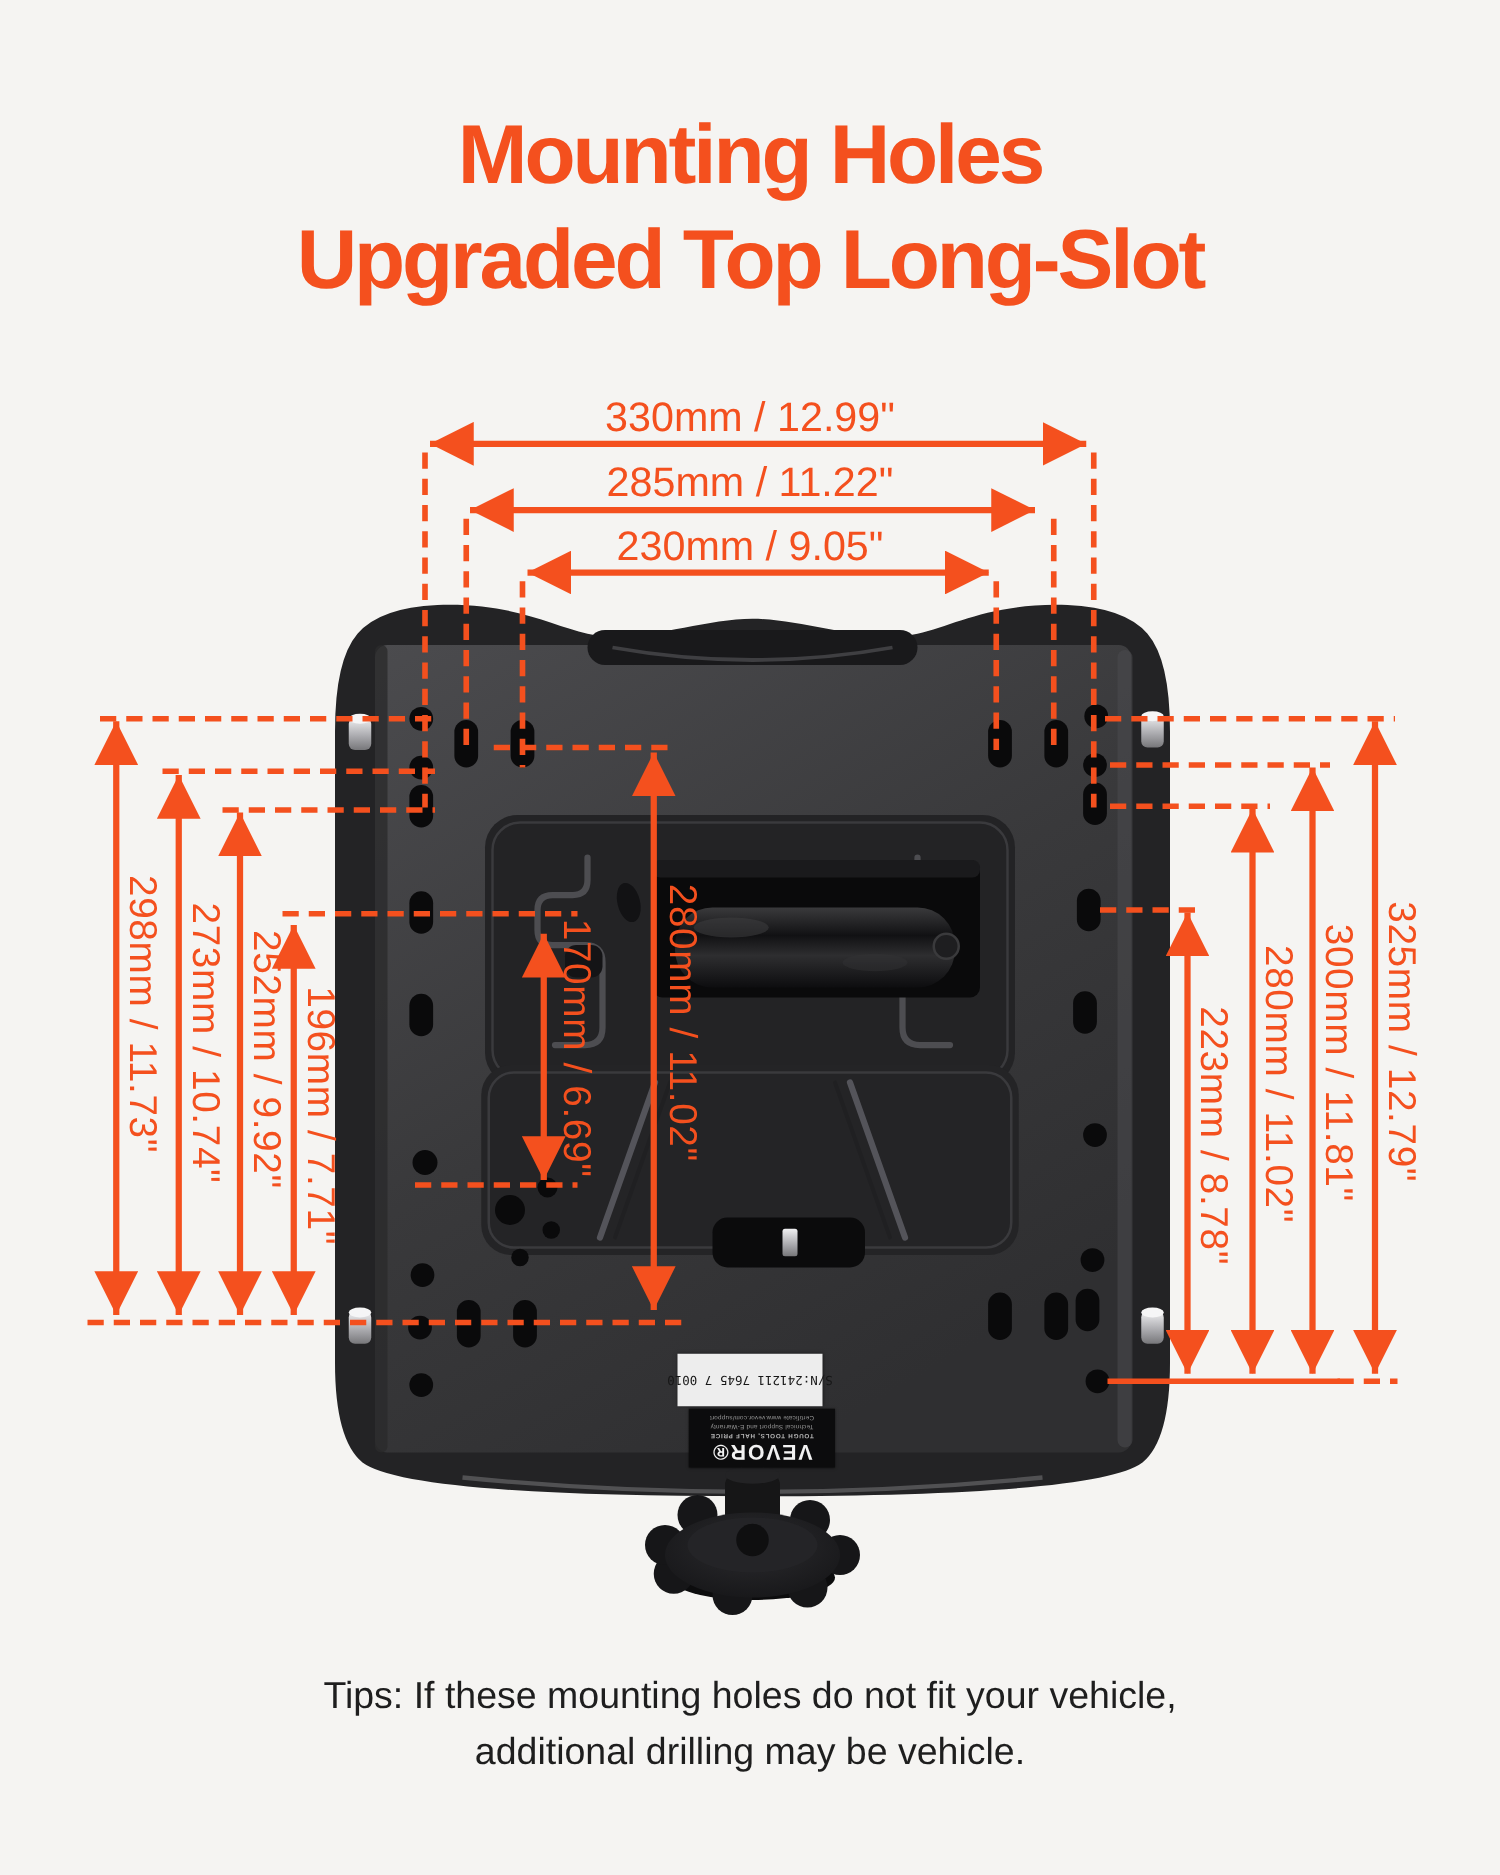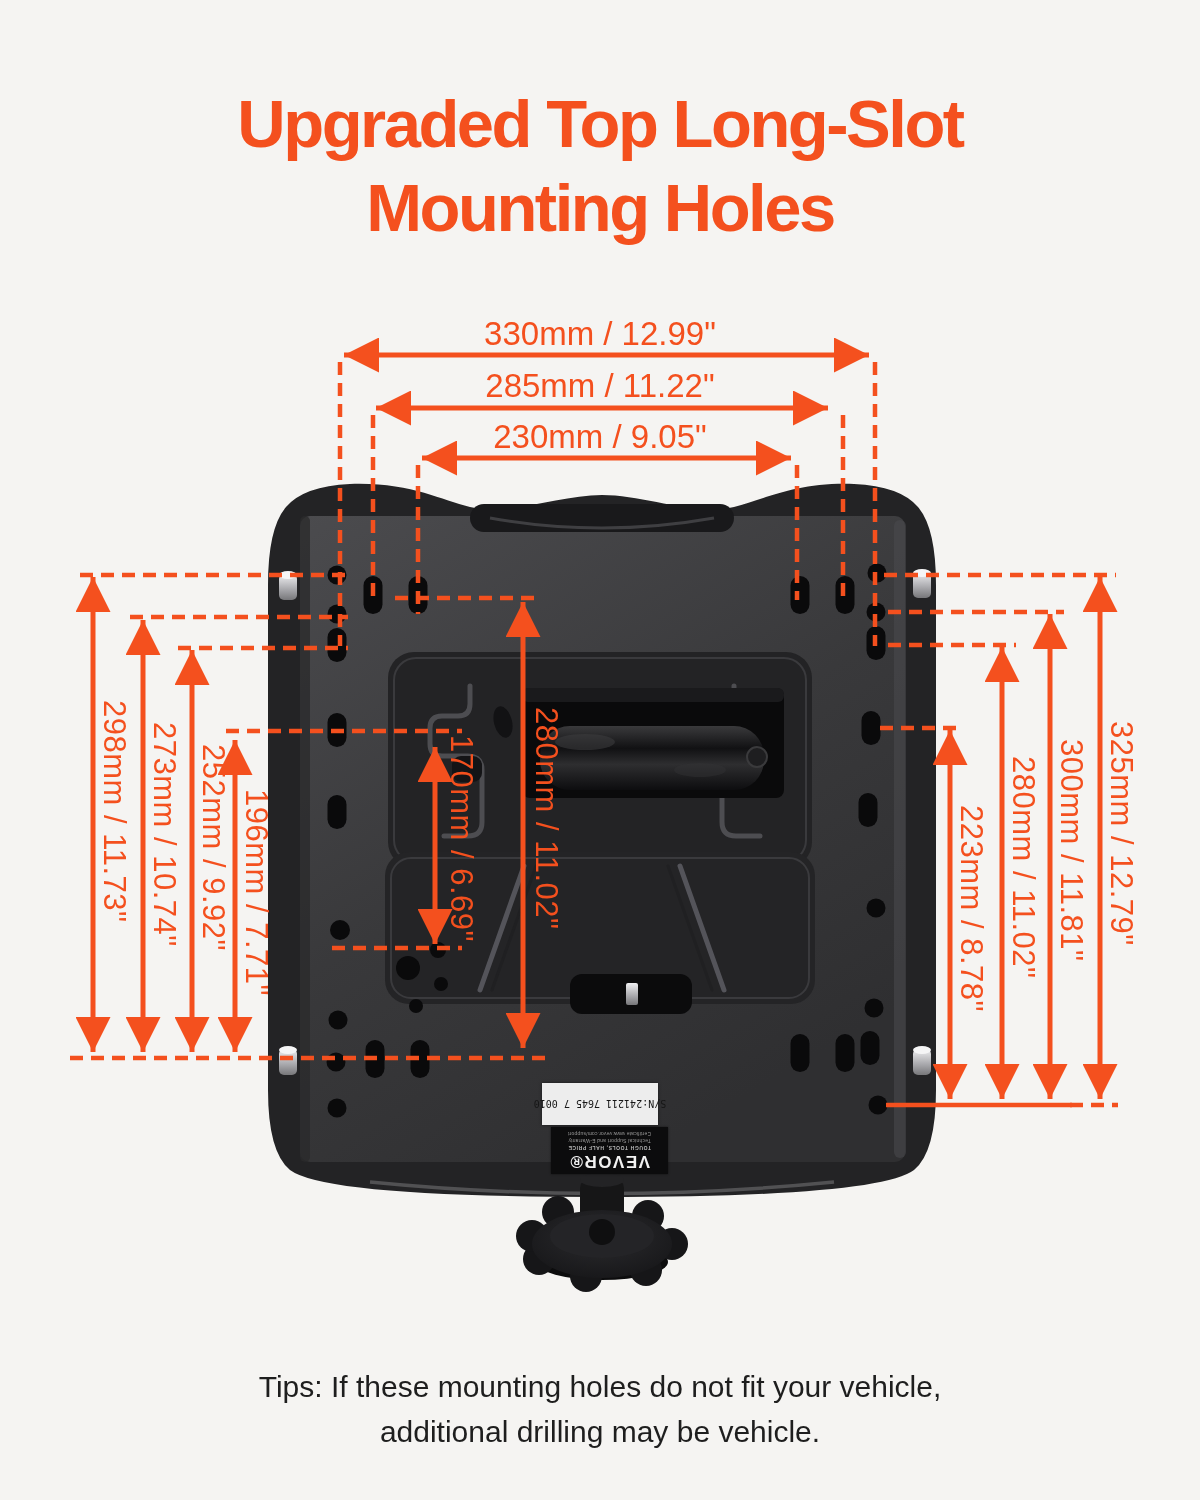--- a/index.html
+++ b/index.html
@@ -24,21 +24,21 @@
   .dim-top{
     position:absolute;width:600px;left:300px;text-align:center;
     color:var(--accent);font-size:33px;font-weight:500;white-space:nowrap;
   }
   .dim-vert{
     position:absolute;color:var(--accent);font-size:31px;font-weight:500;
     writing-mode:vertical-rl;text-orientation:mixed;white-space:nowrap;
     letter-spacing:0.5px;
   }
   .tips{
-    position:absolute;left:0;top:1364px;width:1200px;text-align:center;
+    position:absolute;left:0;top:1334px;width:1200px;text-align:center;
     color:var(--tips-text);font-size:30px;line-height:45px;font-weight:400;
   }
   .sn-label{
     position:absolute;left:542px;top:1083px;width:116px;height:42px;
     background:#EDEDED;transform:rotate(180deg);
     display:flex;align-items:center;justify-content:center;
     box-shadow:0 0 3px rgba(0,0,0,.55);
   }
   .sn-label span{
     font-family:"DejaVu Sans Mono", monospace;font-size:10px;color:#161616;
@@ -266,22 +266,22 @@
       <line x1="523" y1="602" x2="523" y2="1048"></line>
 
       <line x1="950" y1="730" x2="950" y2="1099"></line>
       <line x1="1002" y1="647" x2="1002" y2="1099"></line>
       <line x1="1050" y1="614" x2="1050" y2="1099"></line>
       <line x1="1100" y1="577" x2="1100" y2="1099"></line>
     </g>
   </svg>
 
   <div class="title">
+    <div>Mounting Holes</div>
     <div>Upgraded Top Long-Slot</div>
-    <div>Mounting Holes</div>
   </div>
 
   <div class="dim-top" style="top:315px;">330mm / 12.99"</div>
   <div class="dim-top" style="top:367px;">285mm / 11.22"</div>
   <div class="dim-top" style="top:418px;">230mm / 9.05"</div>
 
   <div class="dim-vert" style="left:96px;top:700px;">298mm / 11.73"</div>
   <div class="dim-vert" style="left:146px;top:722px;">273mm / 10.74"</div>
   <div class="dim-vert" style="left:195px;top:744px;">252mm / 9.92"</div>
   <div class="dim-vert" style="left:238px;top:789px;">196mm / 7.71"</div>

